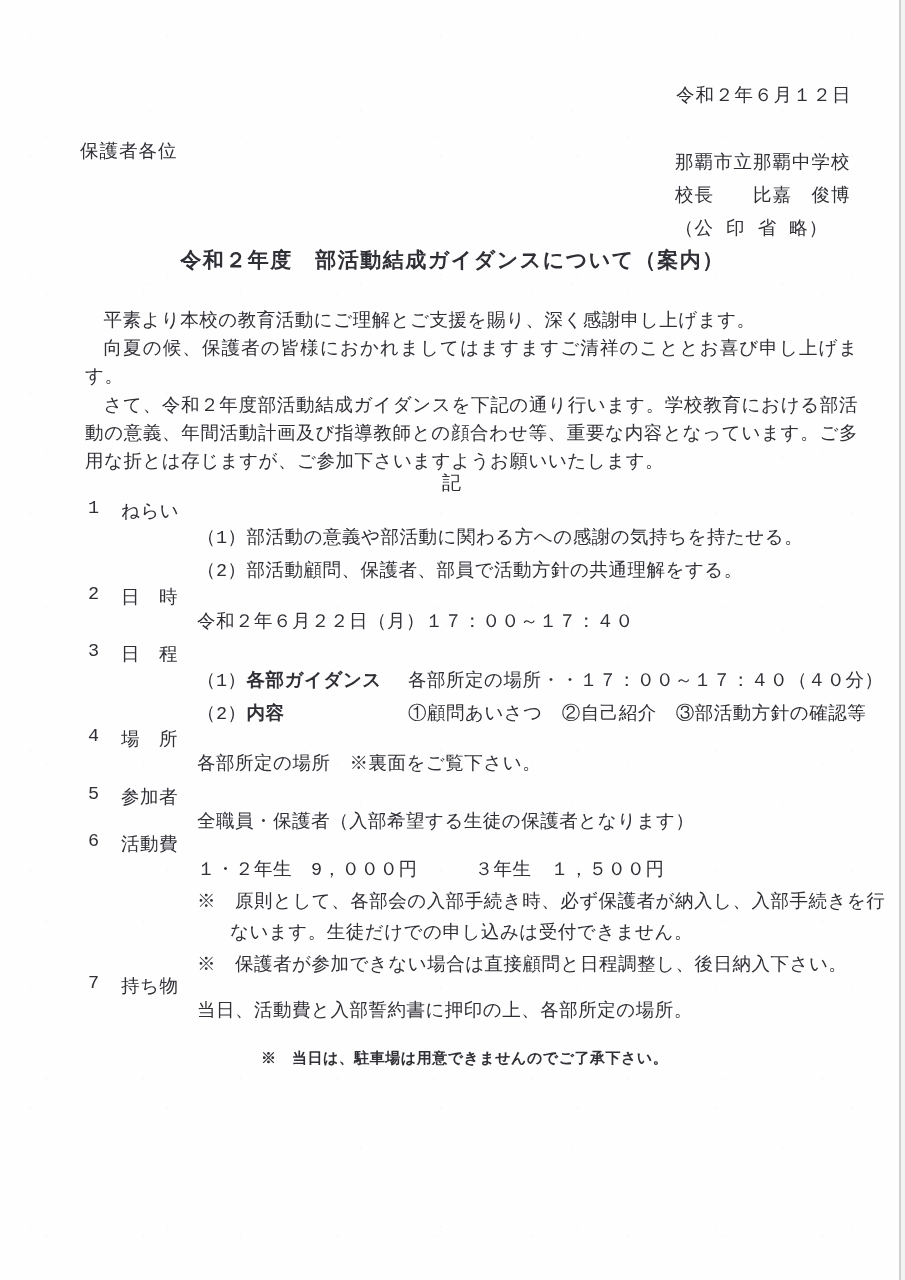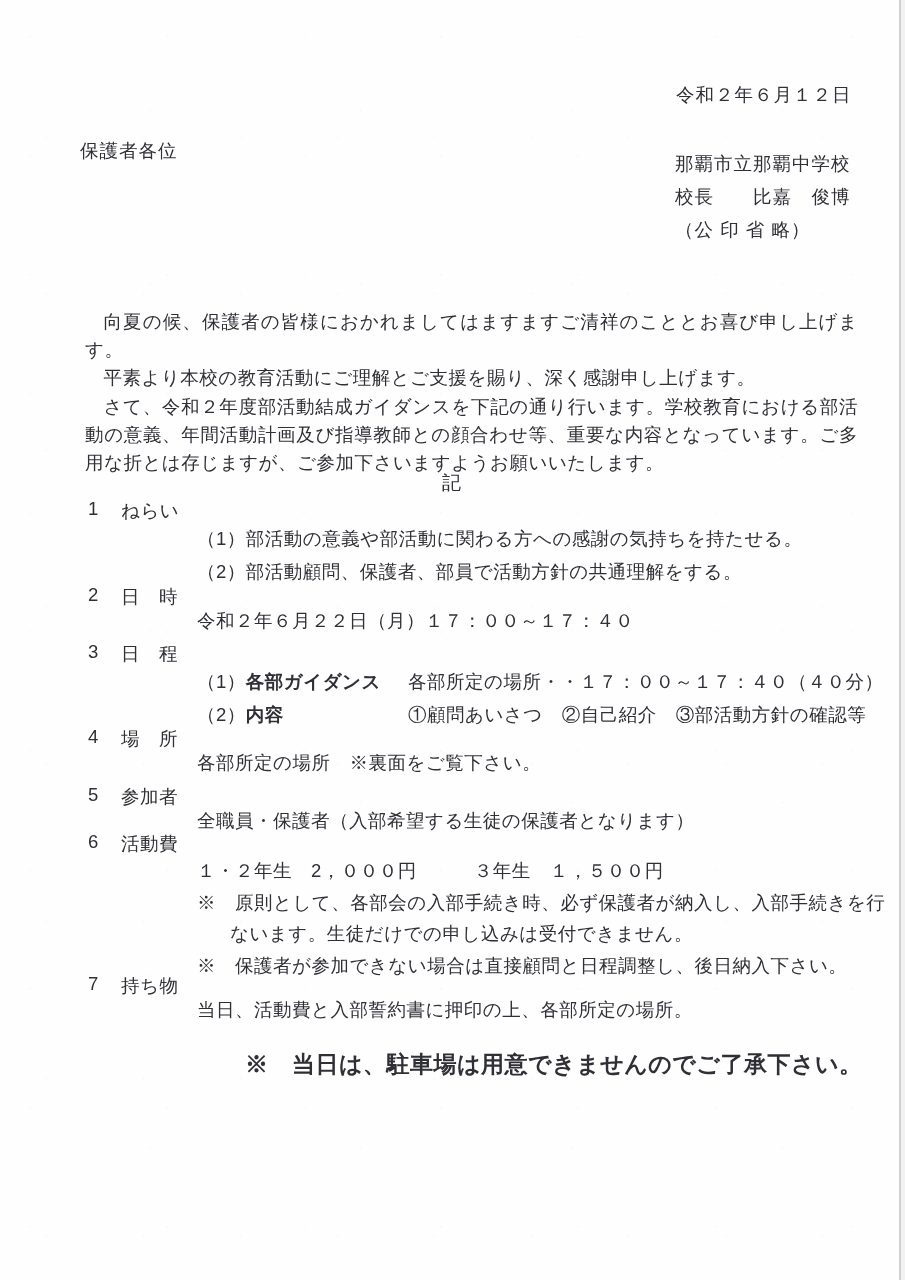--- a/index.html
+++ b/index.html
@@ -6,21 +6,21 @@
   .page{
     position:relative;
     width:905px;height:1280px;
     margin:0 auto;
     background:#fefefe;
     background-image:
       radial-gradient(circle at 22% 31%, rgba(60,60,60,0.025) 1px, transparent 1.6px),
       radial-gradient(circle at 71% 64%, rgba(60,60,60,0.02) 1px, transparent 1.6px),
       radial-gradient(circle at 48% 87%, rgba(60,60,60,0.018) 1px, transparent 1.6px);
     background-size:137px 119px, 211px 173px, 97px 157px;
-    font-family:Liberation Sans, sans-serif;
+    font-family:Liberation Mono, monospace;
     color:#2f2f36;
     font-size:18.5px;
     overflow:hidden;
   }
   .scan-edge{position:absolute;top:0;bottom:0;right:0;width:5px;background:#f2f2f2;}
   .scan-line{position:absolute;top:0;bottom:0;right:4px;width:2px;background:#c2c2c4;opacity:.75;}
   .abs{position:absolute;}
   .date{left:676px;top:82px;letter-spacing:1px;}
   .addressee{left:80px;top:114px;letter-spacing:1px;margin-top:24px;}
   .sender{left:675px;top:147px;line-height:33px;letter-spacing:1px;}
@@ -30,41 +30,42 @@
   .record{left:0;right:0;top:470px;text-align:center;font-size:19px;letter-spacing:2px;}
   .item{position:absolute;left:88px;display:flex;align-items:flex-start;letter-spacing:0.5px;}
   .item .no{width:33px;flex:0 0 auto;}
   .item .label{width:76px;flex:0 0 auto;}
   .item .content{flex:1 1 auto;margin-top:24px;}
   .lh33 .cline{line-height:33px;}
   .l3head{display:inline-block;width:211px;}
   .bold{font-weight:bold;}
   .notes .cline{line-height:31.5px;}
   .note-cont{padding-left:33px;}
-  .footer-note{left:245px;top:1049px;font-weight:bold;font-size:23px;letter-spacing:0.5px;}
+  .footer-note{left:261px;top:1049px;font-weight:bold;font-size:15px;letter-spacing:0.5px;}
 </style>
 </head>
 <body>
 
 <div class="page">
 
   <div class="abs date">令和２年６月１２日</div>
 
   <div class="abs addressee">保護者各位</div>
 
   <div class="abs sender">
     <div>那覇市立那覇中学校</div>
     <div>校長　　比嘉　俊博</div>
     <div>（公 印 省 略）</div>
   </div>
 
+  <div class="abs title">令和２年度　部活動結成ガイダンスについて（案内）</div>
 
   <div class="abs bodytext">
+    <p>平素より本校の教育活動にご理解とご支援を賜り、深く感謝申し上げます。</p>
     <p>向夏の候、保護者の皆様におかれましてはますますご清祥のこととお喜び申し上げます。</p>
-    <p>平素より本校の教育活動にご理解とご支援を賜り、深く感謝申し上げます。</p>
     <p>さて、令和２年度部活動結成ガイダンスを下記の通り行います。学校教育における部活動の意義、年間活動計画及び指導教師との顔合わせ等、重要な内容となっています。ご多用な折とは存じますが、ご参加下さいますようお願いいたします。</p>
   </div>
 
   <div class="abs record">記</div>
 
   <div class="item lh33" style="top:498px">
     <span class="no">1</span>
     <span class="label">ねらい</span>
     <span class="content">
       <span class="cline" style="display:block">（1）部活動の意義や部活動に関わる方への感謝の気持ちを持たせる。</span>
@@ -96,21 +97,21 @@
   <div class="item" style="top:784px">
     <span class="no">5</span>
     <span class="label">参加者</span>
     <span class="content">全職員・保護者（入部希望する生徒の保護者となります）</span>
   </div>
 
   <div class="item notes" style="top:831px">
     <span class="no">6</span>
     <span class="label">活動費</span>
     <span class="content">
-      <span class="cline" style="display:block">１・２年生　2，０００円　　　３年生　１，５００円</span>
+      <span class="cline" style="display:block">１・２年生　9，０００円　　　３年生　１，５００円</span>
       <span class="cline" style="display:block">※　原則として、各部会の入部手続き時、必ず保護者が納入し、入部手続きを行</span>
       <span class="cline note-cont" style="display:block">ないます。生徒だけでの申し込みは受付できません。</span>
       <span class="cline" style="display:block">※　保護者が参加できない場合は直接顧問と日程調整し、後日納入下さい。</span>
     </span>
   </div>
 
   <div class="item" style="top:973px">
     <span class="no">7</span>
     <span class="label">持ち物</span>
     <span class="content">当日、活動費と入部誓約書に押印の上、各部所定の場所。</span>

